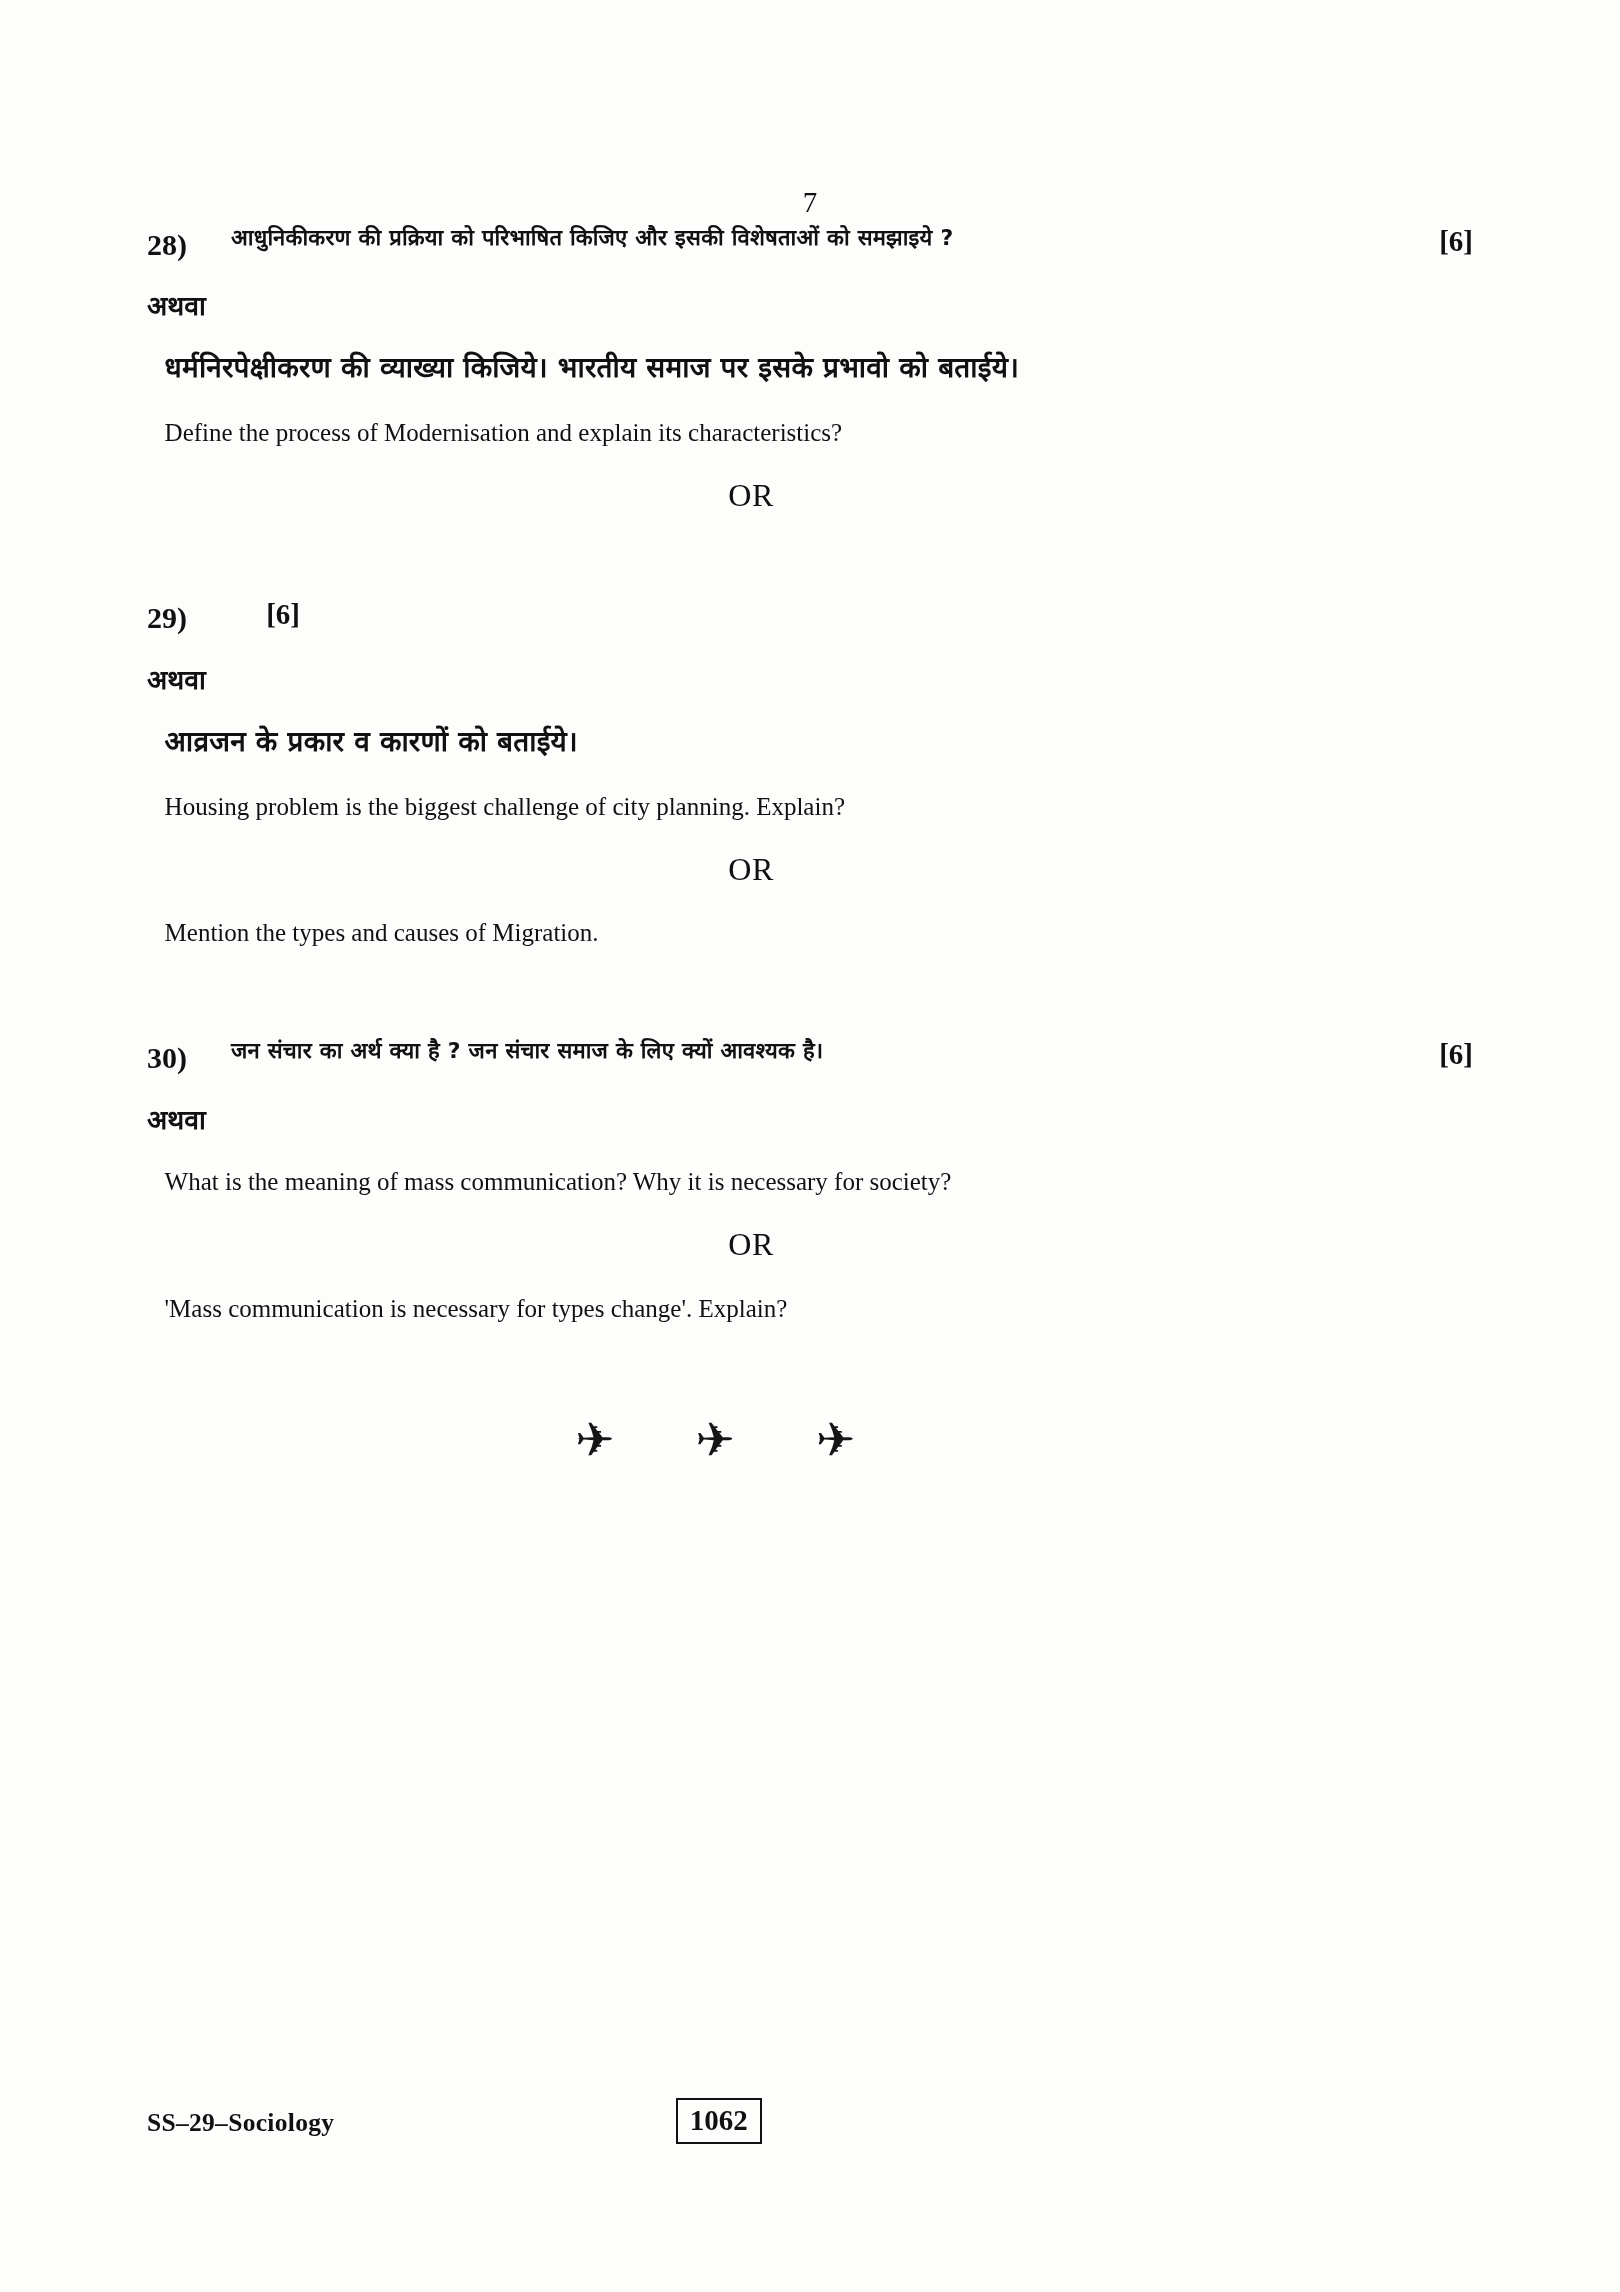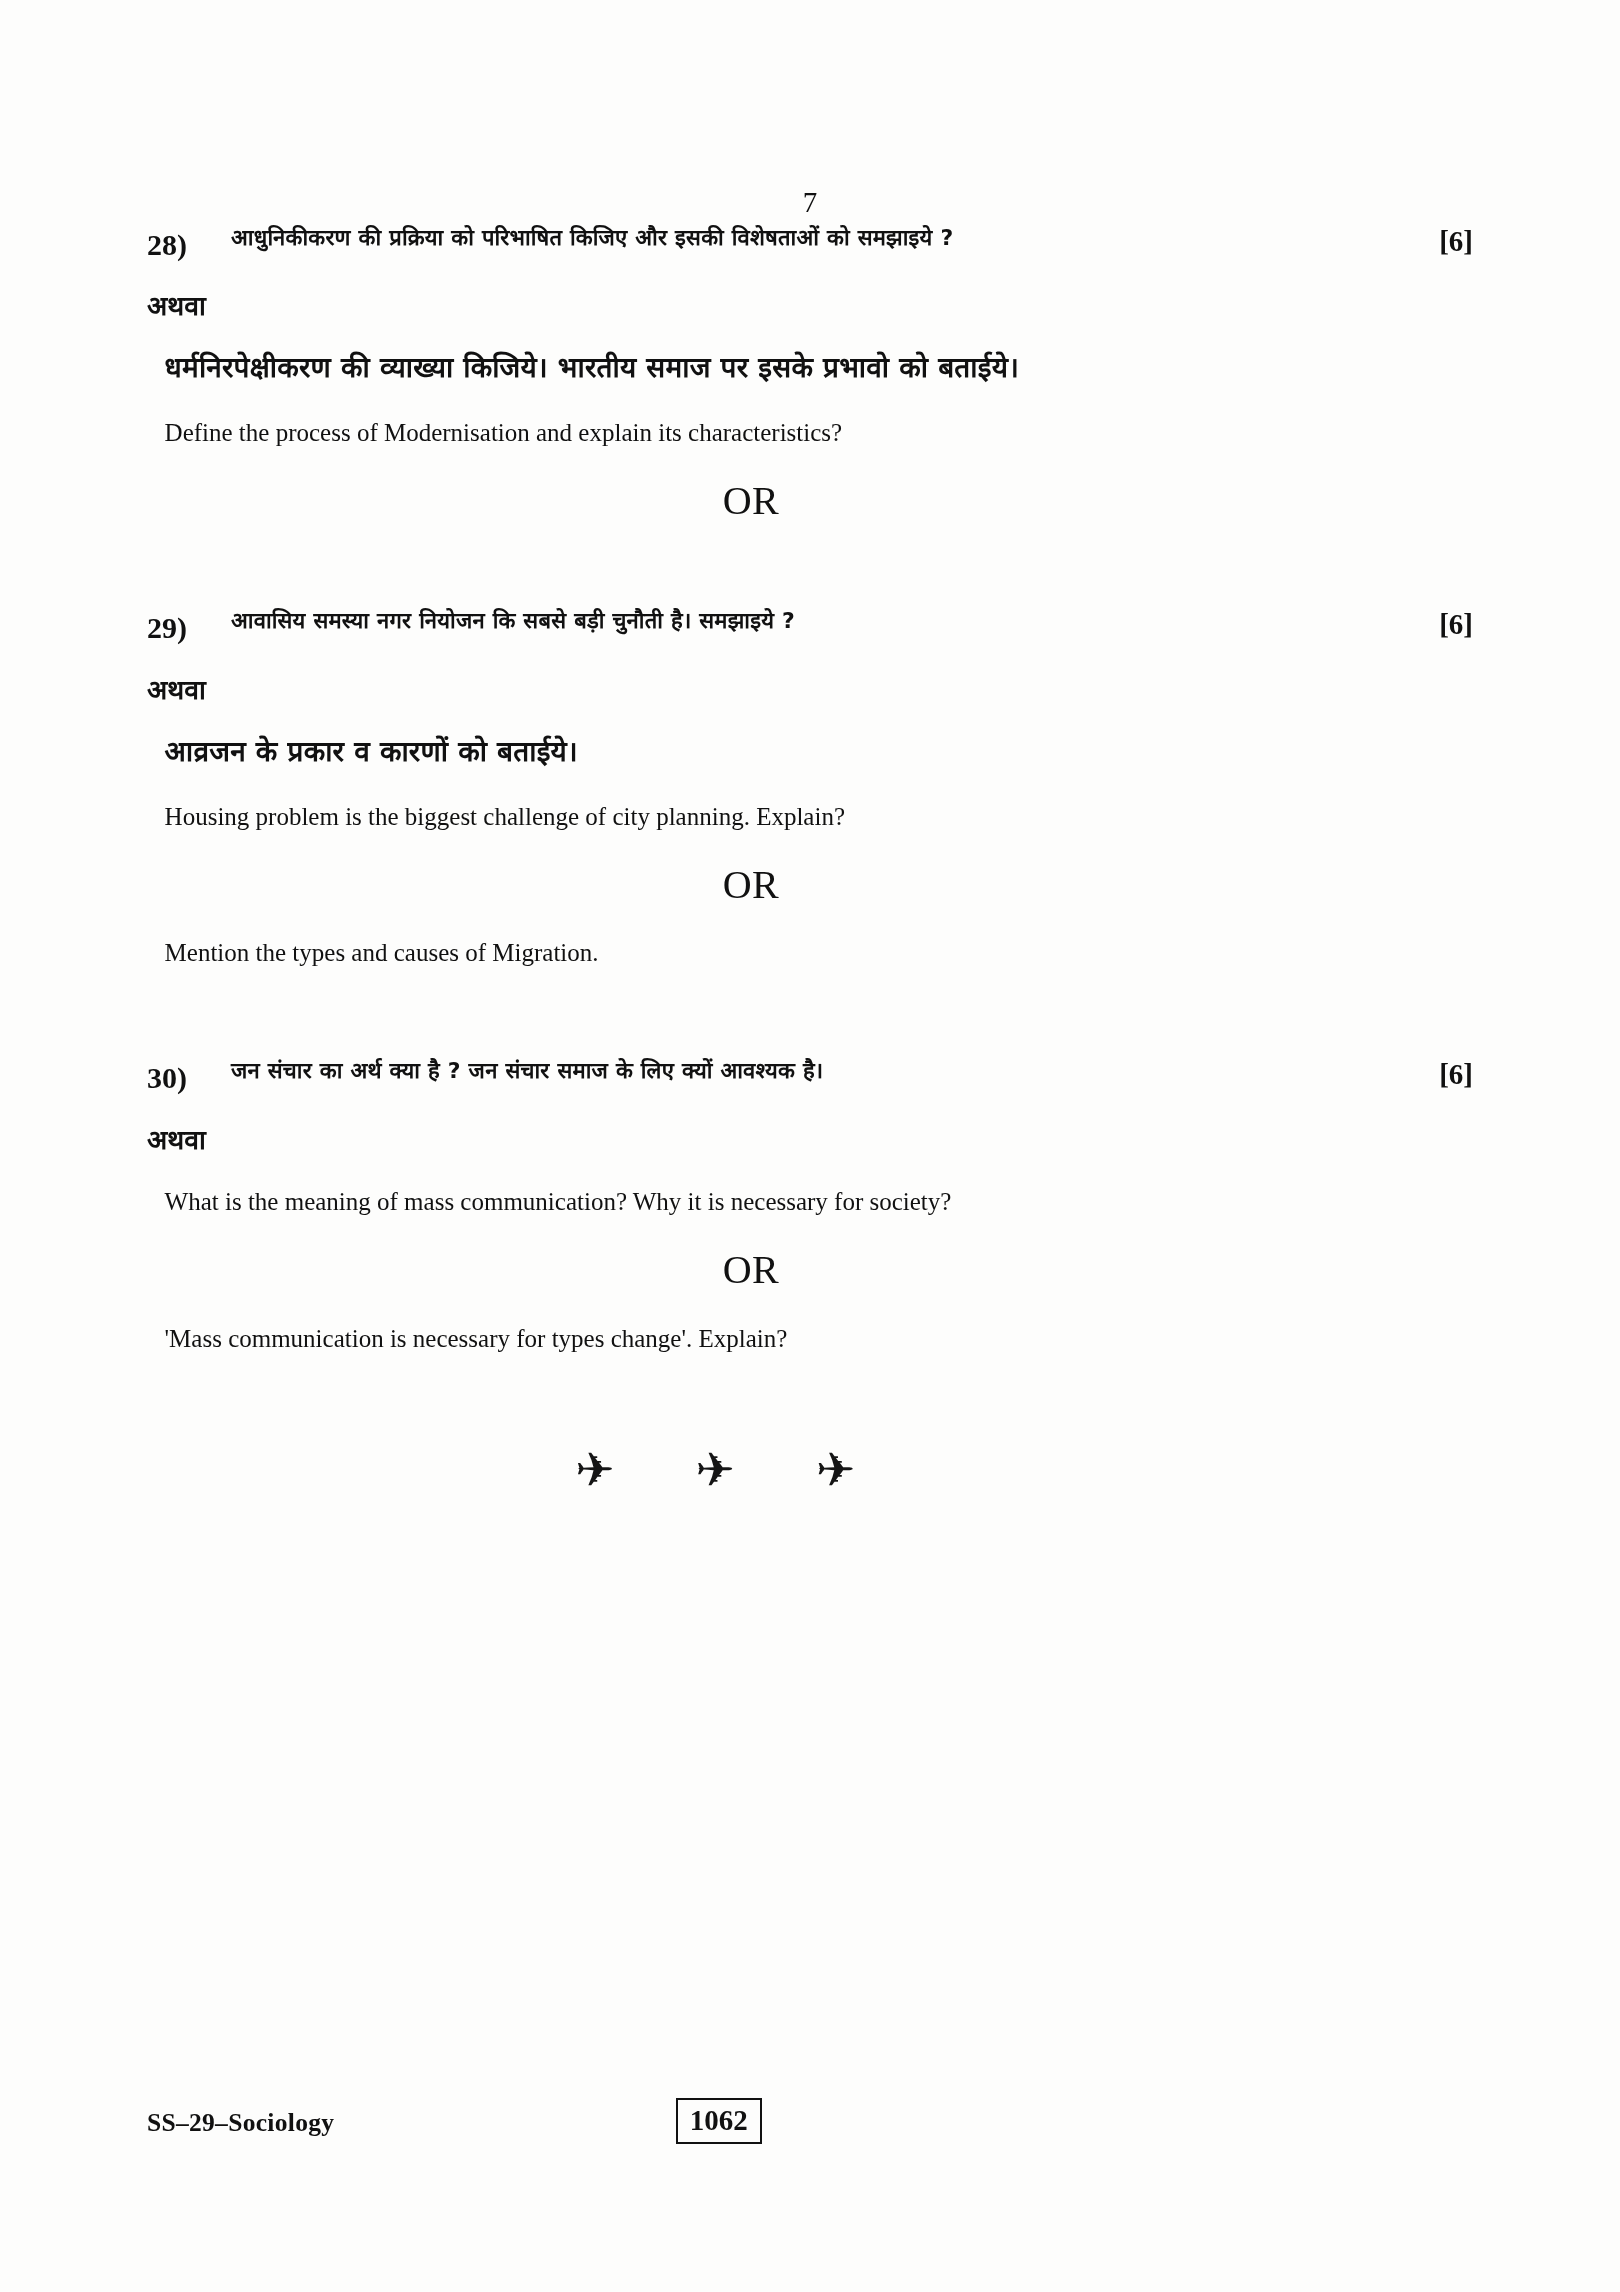--- a/index.html
+++ b/index.html
@@ -93,21 +93,21 @@
     letter-spacing: 0.2px;
   }
   .eng-line {
     font-size: 25px;
     line-height: 1.4;
     font-family: "Liberation Serif", "DejaVu Serif", serif;
     margin: 27.4px 0 0 17.6px;
   }
   .or-line {
     text-align: center;
-    font-size: 40px;
+    font-size: 32px;
     font-family: "Liberation Serif", "DejaVu Serif", serif;
     margin: 27.4px 0 0 0;
     padding-right: 118px;
     letter-spacing: 0.5px;
   }
 
   .gap-28 { height: 82px; }
   .gap-29 { height: 86px; }
 
   
@@ -170,21 +170,20 @@
       <div class="hindi-alt">धर्मनिरपेक्षीकरण की व्याख्या किजिये। भारतीय समाज पर इसके प्रभावो को बताईये।</div>
       <div class="eng-line">Define the process of Modernisation and explain its characteristics?</div>
       <div class="or-line">OR</div>
     </div>
 
     <div class="gap-28"></div>
 
     <div class="question">
       <div class="q-head">
         <div class="q-num">29)</div>
-        <div class="q-hindi">आवासिय समस्या नगर नियोजन कि सबसे बड़ी चुनौती है। समझाइये ?</div>
         <div class="q-marks">[6]</div>
       </div>
       <div class="athava">अथवा</div>
       <div class="hindi-alt">आव्रजन के प्रकार व कारणों को बताईये।</div>
       <div class="eng-line">Housing problem is the biggest challenge of city planning. Explain?</div>
       <div class="or-line">OR</div>
       <div class="eng-line">Mention the types and causes of Migration.</div>
     </div>
 
     <div class="gap-29"></div>

